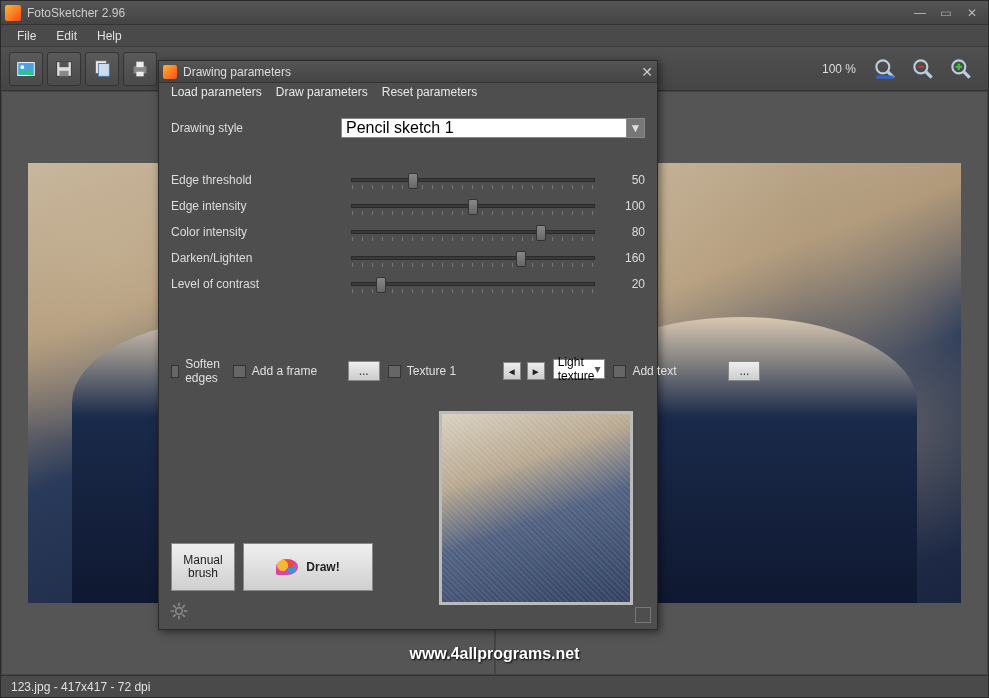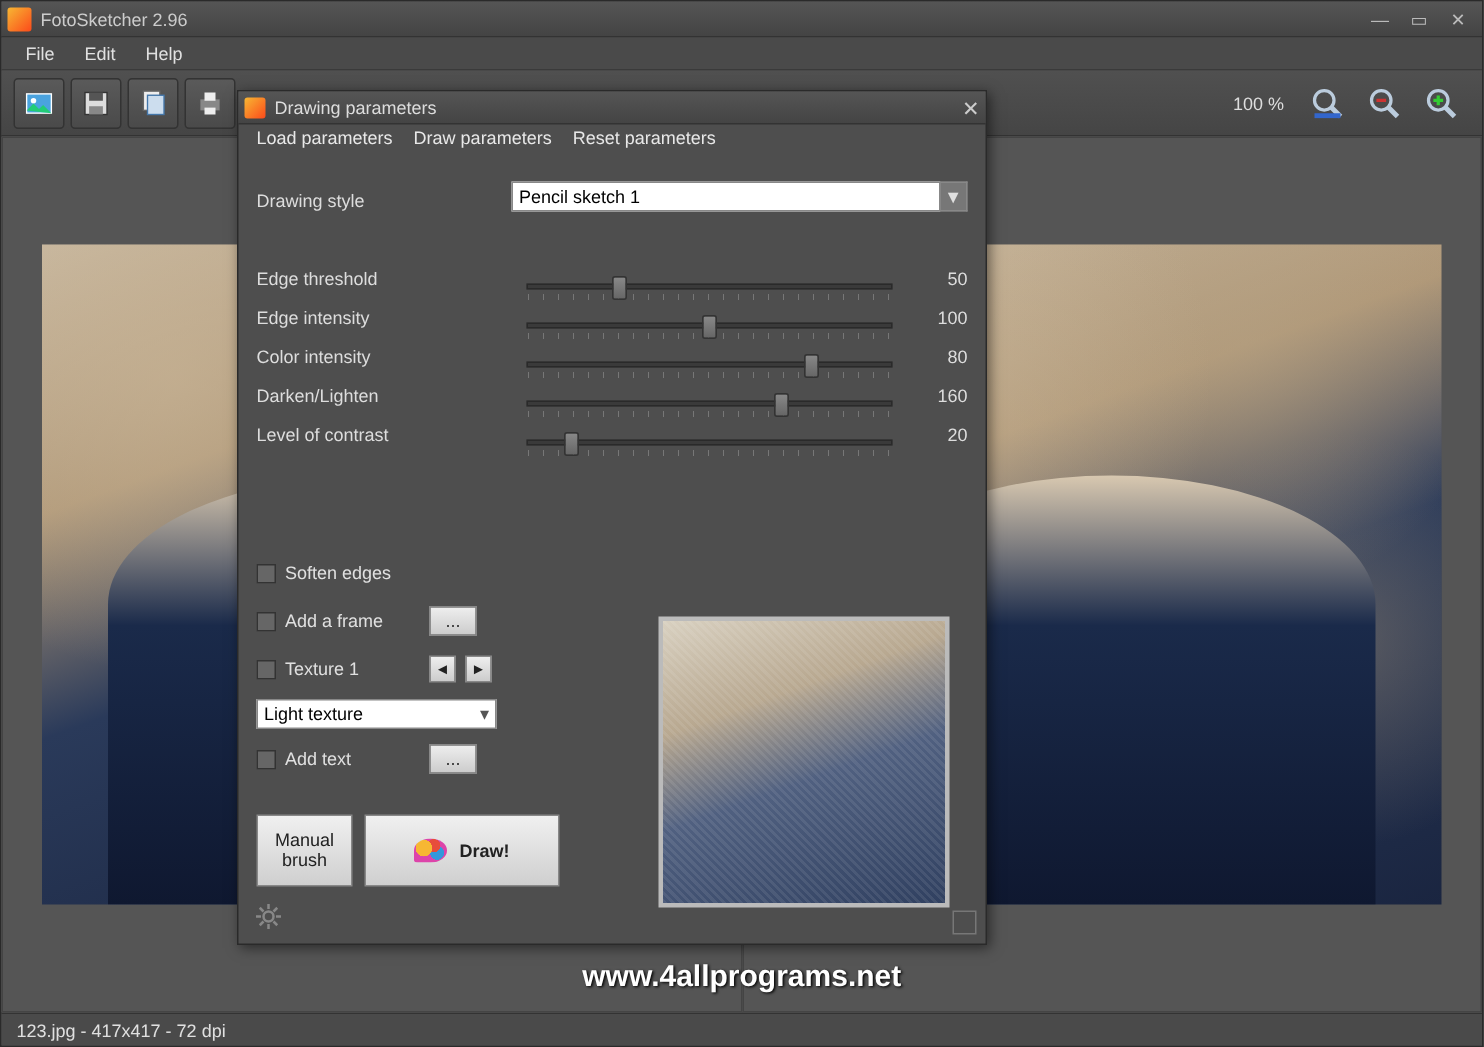--- a/index.html
+++ b/index.html
@@ -19,45 +19,45 @@
 .mag-btn{width:34px;height:34px;display:flex;align-items:center;justify-content:center;cursor:pointer}
 .canvas-area{flex:1;position:relative;background:#555;overflow:hidden}
 .split{display:flex;height:100%}
 .pane{flex:1;position:relative;background:#555;border:1px solid #444;display:flex;align-items:center;justify-content:center}
 .photo{width:440px;height:440px;background:linear-gradient(160deg,#c8b8a0 0%,#b09878 30%,#2a3a5a 55%,#1a2540 100%);position:relative;overflow:hidden}
 .rock{position:absolute;inset:0;background:
  radial-gradient(circle at 20% 20%,rgba(200,180,150,.6),transparent 40%),
  radial-gradient(circle at 70% 15%,rgba(180,160,130,.5),transparent 35%),
  radial-gradient(circle at 85% 60%,rgba(170,150,120,.4),transparent 30%)}
 .person{position:absolute;left:10%;bottom:0;width:80%;height:65%;background:linear-gradient(180deg,#d8c8b0 0%,#1a2a4a 35%,#0f1830 100%);border-radius:50% 50% 0 0/30% 30% 0 0}
-.watermark{position:absolute;bottom:12px;left:50%;transform:translateX(-50%);color:#fff;font-weight:bold;font-size:20px;text-shadow:1px 1px 2px #000}
+.watermark{position:absolute;bottom:12px;left:50%;transform:translateX(-50%);color:#fff;font-weight:bold;font-size:16px;text-shadow:1px 1px 2px #000}
 .statusbar{height:22px;background:#4a4a4a;border-top:1px solid #333;display:flex;align-items:center;padding:0 10px;color:#ccc}
 
 .dialog{position:absolute;left:158px;top:60px;width:500px;height:570px;background:#4e4e4e;border:1px solid #2a2a2a;box-shadow:2px 2px 8px rgba(0,0,0,.5);display:flex;flex-direction:column;z-index:10}
 .dlg-titlebar{height:22px;background:linear-gradient(#555,#444);display:flex;align-items:center;padding:0 4px;border-bottom:1px solid #333}
 .dlg-titlebar .app-icon{width:14px;height:14px;background:linear-gradient(135deg,#f7b733,#fc4a1a);border-radius:2px;margin-right:6px}
 .dlg-titlebar .title{flex:1;color:#ddd}
 .dlg-menu{height:24px;display:flex;align-items:flex-start;padding:0 8px;gap:6px}
 .dlg-menu span{cursor:pointer;color:#e8e8e8;padding:2px 4px}
 .dlg-body{padding:8px 12px;flex:1;display:flex;flex-direction:column;gap:10px;position:relative}
-.row{display:flex;align-items:flex-end;height:26px}
+.row{display:flex;align-items:center;height:26px}
 .row .lbl{width:170px;color:#ddd}
 .row .val{width:40px;text-align:right;color:#ddd}
 .dropdown{flex:1;display:flex}
-.dropdown input{flex:1;height:20px;background:#fff;color:#000;border:1px solid #888;padding:0 4px;font-size:12px}
+.dropdown input{flex:1;height:20px;background:#fff;color:#000;border:1px solid #888;padding:0 4px;font-size:16px}
 .dd-btn{width:18px;height:20px;background:#777;border:1px solid #888;border-left:none;display:flex;align-items:center;justify-content:center;cursor:pointer}
 .slider-track{flex:1;height:4px;background:#3a3a3a;border:1px solid #2a2a2a;position:relative;margin:0 10px}
 .slider-ticks{position:absolute;top:6px;left:0;right:0;height:4px;background:repeating-linear-gradient(90deg,#777 0,#777 1px,transparent 1px,transparent 10px)}
 .slider-thumb{position:absolute;top:-6px;width:10px;height:16px;background:linear-gradient(#888,#666);border:1px solid #333;border-radius:2px;transform:translateX(-50%);cursor:pointer}
 .check-row{display:flex;align-items:center;height:24px;gap:6px}
 .chk{width:13px;height:13px;background:#666;border:1px solid #333;cursor:pointer}
 .small-btn{height:20px;background:linear-gradient(#eee,#ccc);border:1px solid #888;color:#333;padding:0 10px;cursor:pointer;display:inline-flex;align-items:center;justify-content:center}
 .arrow-btn{width:18px;height:18px;background:linear-gradient(#eee,#ccc);border:1px solid #888;color:#222;display:inline-flex;align-items:center;justify-content:center;cursor:pointer;font-size:10px}
 .texture-select{width:160px;height:20px;background:#fff;border:1px solid #888;color:#000;padding:0 4px;display:flex;align-items:center;justify-content:space-between;cursor:pointer}
-.opts{position:absolute;left:12px;top:263px;width:200px;display:flex;flex-direction:column;gap:8px}
+.opts{position:absolute;left:12px;top:252px;width:200px;display:flex;flex-direction:row;gap:8px}
 .preview{position:absolute;right:24px;top:304px;width:194px;height:194px;border:3px solid #bbb;background:linear-gradient(160deg,#d8d0c0 0%,#b8a890 30%,#506080 55%,#304060 100%);overflow:hidden}
 .preview::after{content:"";position:absolute;inset:0;background:repeating-linear-gradient(45deg,rgba(255,255,255,.08) 0 2px,transparent 2px 4px)}
 .btn-row{position:absolute;left:12px;bottom:38px;display:flex;gap:8px}
 .big-btn{width:130px;height:48px;background:linear-gradient(#f0f0f0,#cfcfcf);border:1px solid #888;color:#222;display:flex;align-items:center;justify-content:center;gap:8px;cursor:pointer;font-weight:bold}
 .big-btn.small{width:64px;font-weight:normal;flex-direction:column;font-size:11px;line-height:1.1;text-align:center}
 .palette-icon{width:22px;height:16px;background:radial-gradient(circle at 30% 40%,#f7b733 30%,transparent 31%),radial-gradient(circle at 60% 30%,#e74c3c 25%,transparent 26%),radial-gradient(circle at 70% 60%,#3498db 25%,transparent 26%),#d4a;border-radius:50% 50% 50% 10%}
 .gear{position:absolute;left:10px;bottom:8px;width:20px;height:20px;cursor:pointer;color:#888}
 .resize{position:absolute;right:6px;bottom:6px;width:16px;height:16px;border:1px solid #777;cursor:pointer}
 .x-btn{width:20px;text-align:right;cursor:pointer;color:#ccc;font-size:14px}
 </style>

